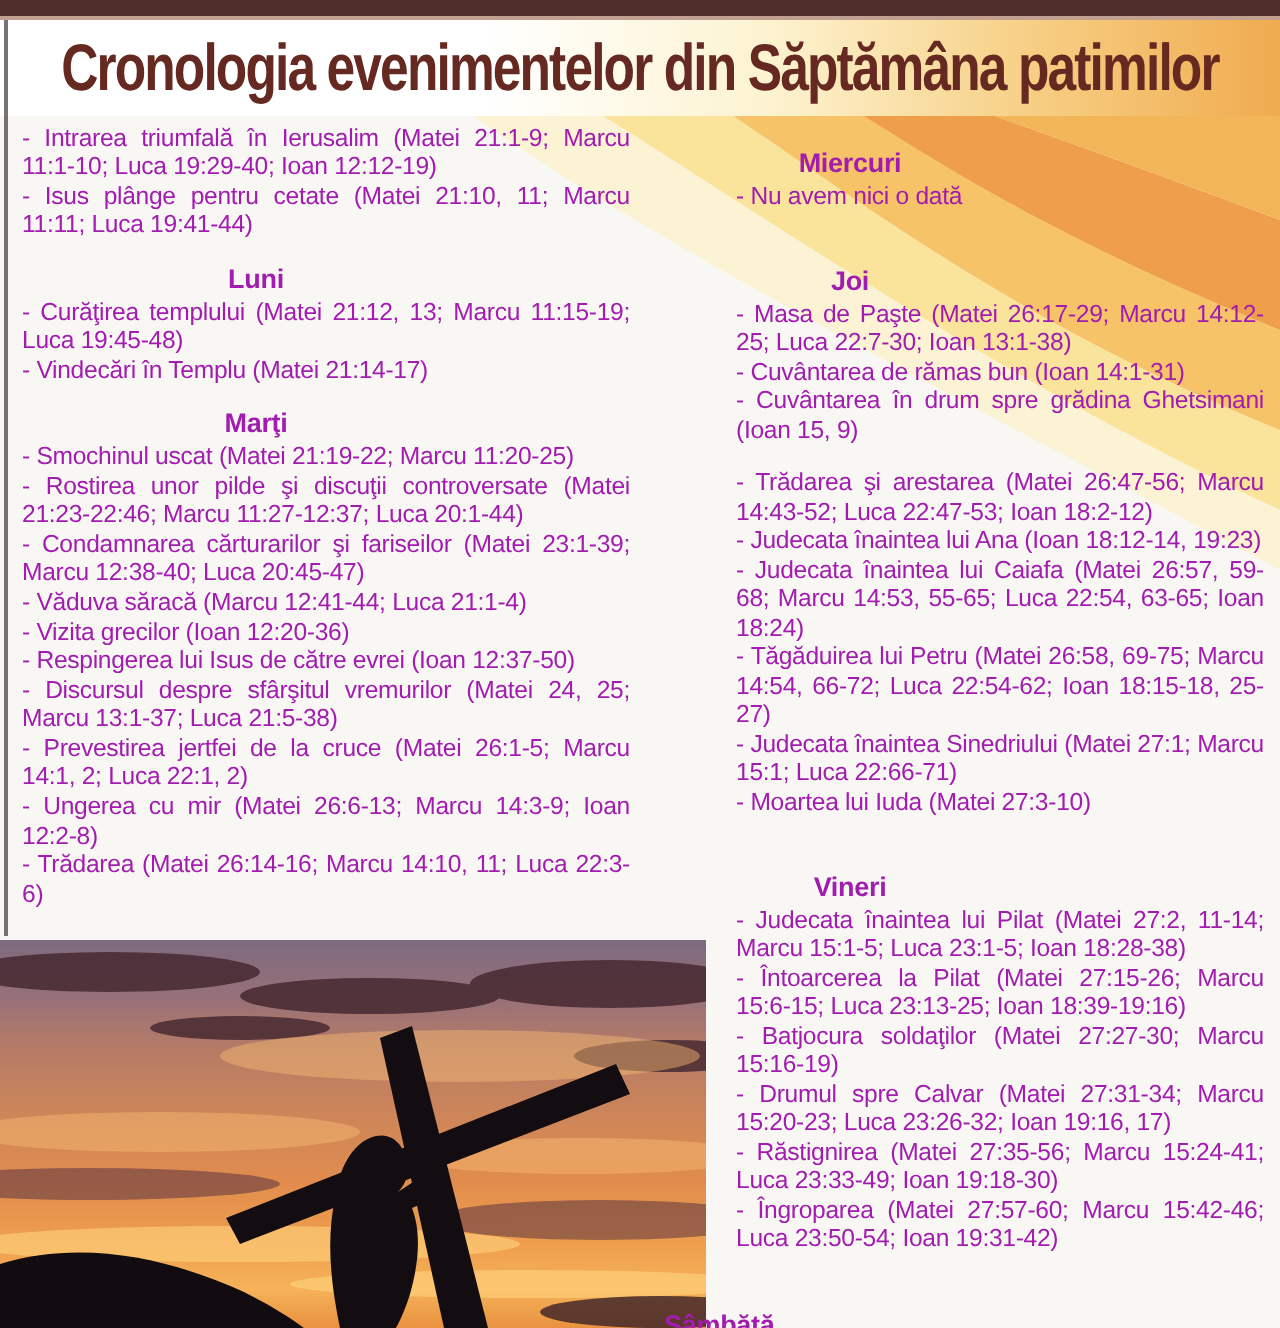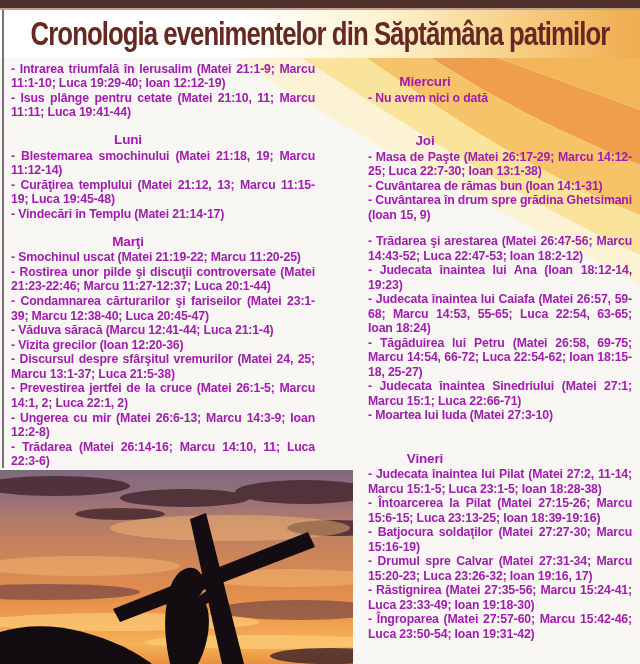--- a/index.html
+++ b/index.html
@@ -25,21 +25,21 @@
 
   .col { position:absolute; top:46px; color:#a21caf; font-size:12.3px; line-height:14.6px; letter-spacing:-0.15px; }
   #col-left  { left:11px;  width:304px; z-index:1; }
   #col-right { left:332px; width:300px; z-index:3; line-height:14.5px; }
   .section { margin-bottom:13px; }
   #col-right .section { margin-bottom:12px; }
   .day-header { font-weight:bold; font-size:13.5px; margin-bottom:1px; text-align:center; }
   #col-left  .day-header { padding-right:70px; }
   #col-right .day-header { padding-right:150px;margin-top:29px; }
   #col-right .section.align-left .day-header { text-align:left; padding-right:0;text-decoration:underline; }
-  .item { margin:0; text-align:justify;font-weight:bold; }
+  .item { margin:0; text-align:justify; }
   .photo-float { float:left; width:36px; height:196px; margin-top:408px; }
 
   .photo { position:absolute; left:0; top:470px; width:353px; height:194px; z-index:2; }
 </style>
 </head>
 <body>
 
 <div class="page">
 
   <div class="topbar"></div>
@@ -60,31 +60,31 @@
   <div class="left-edge"></div>
 
   <div class="col" id="col-left">
       <div class="section">
         <div class="day-header">Duminică</div>
         <p class="item">- Intrarea triumfală în Ierusalim (Matei 21:1-9; Marcu 11:1-10; Luca 19:29-40; Ioan 12:12-19)</p>
         <p class="item">- Isus plânge pentru cetate (Matei 21:10, 11; Marcu 11:11; Luca 19:41-44)</p>
       </div>
       <div class="section">
         <div class="day-header">Luni</div>
-        <p class="item">- Blestemarea smochinului (Matei 21:18, 19; Marcu 11:12-14)</p>
         <p class="item">- Curăţirea templului (Matei 21:12, 13; Marcu 11:15-19; Luca 19:45-48)</p>
         <p class="item">- Vindecări în Templu (Matei 21:14-17)</p>
       </div>
       <div class="section">
         <div class="day-header">Marţi</div>
         <p class="item">- Smochinul uscat (Matei 21:19-22; Marcu 11:20-25)</p>
         <p class="item">- Rostirea unor pilde şi discuţii controversate (Matei 21:23-22:46; Marcu 11:27-12:37; Luca 20:1-44)</p>
         <p class="item">- Condamnarea cărturarilor şi fariseilor (Matei 23:1-39; Marcu 12:38-40; Luca 20:45-47)</p>
         <p class="item">- Văduva săracă (Marcu 12:41-44; Luca 21:1-4)</p>
         <p class="item">- Vizita grecilor (Ioan 12:20-36)</p>
+        <p class="item">- Respingerea lui Isus de către evrei (Ioan 12:37-50)</p>
         <p class="item">- Discursul despre sfârşitul vremurilor (Matei 24, 25; Marcu 13:1-37; Luca 21:5-38)</p>
         <p class="item">- Prevestirea jertfei de la cruce (Matei 26:1-5; Marcu 14:1, 2; Luca 22:1, 2)</p>
         <p class="item">- Ungerea cu mir (Matei 26:6-13; Marcu 14:3-9; Ioan 12:2-8)</p>
         <p class="item">- Trădarea (Matei 26:14-16; Marcu 14:10, 11; Luca 22:3-6)</p>
       </div>
     </div>
   <div class="col" id="col-right">
       <div class="photo-float"></div>
       <div class="section">
         <div class="day-header">Miercuri</div>

